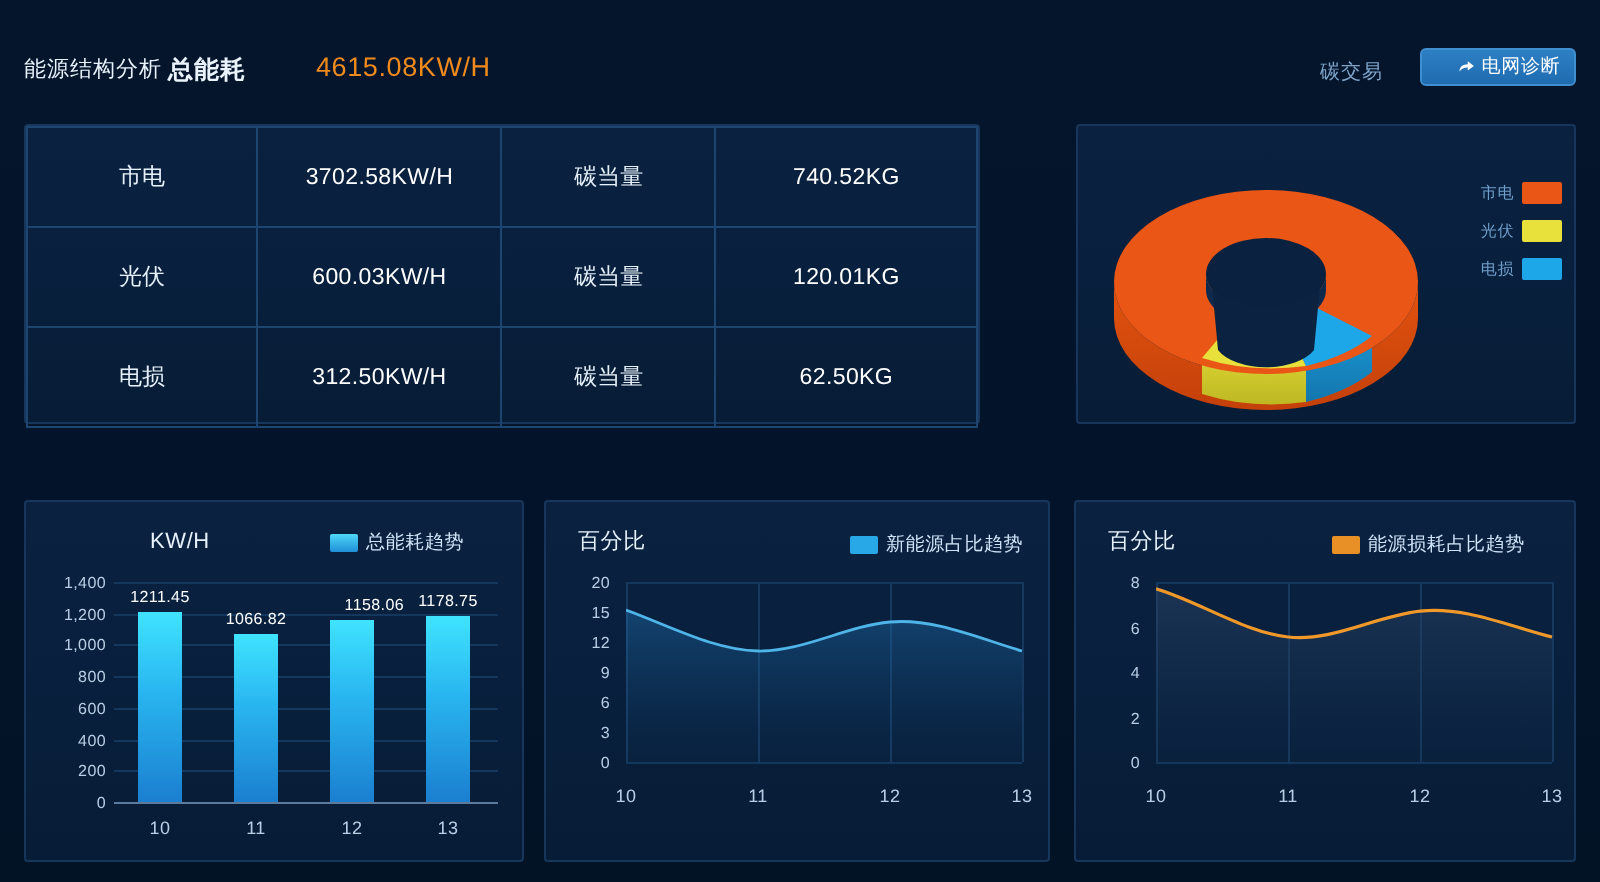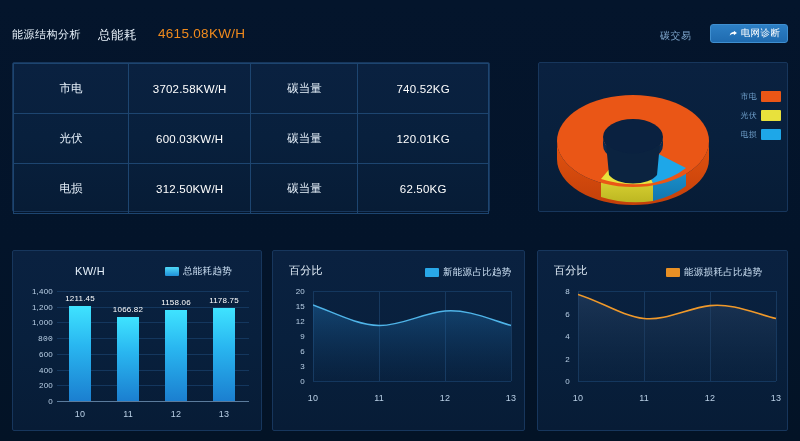--- a/index.html
+++ b/index.html
@@ -8,21 +8,21 @@
     background: #03152c;
     font-family: "Liberation Sans", "DejaVu Sans", sans-serif;
     overflow: hidden;
   }
   .page { position: relative; width: 800px; height: 441px;
           background: linear-gradient(180deg,#04152c 0%, #03142a 55%, #031326 100%); }
 
   
   .header { position:absolute; left:0; top:0; width:800px; height:56px; }
   .hdr-title { position:absolute; left:12px; top:27px; font-size:11px; color:#e8f2fb; letter-spacing:.5px; }
-  .hdr-sub   { position:absolute; left:98px; top:27px; font-size:12.5px; color:#eaf3fc; font-weight:normal; letter-spacing:.5px;text-align:center; }
+  .hdr-sub   { position:absolute; left:84px; top:27px; font-size:12.5px; color:#eaf3fc; font-weight:bold; letter-spacing:.5px;text-align:center; }
   .hdr-val   { position:absolute; left:142px; top:26px; font-size:13.5px; color:#f08a1d; letter-spacing:.3px;margin-left:16px; }
   .hdr-link  { position:absolute; left:660px; top:29px; font-size:10px; color:#7fa6cc; letter-spacing:.5px; }
   .hdr-btn   { position:absolute; left:710px; top:24px; width:78px; height:19px; border-radius:3px;
                background:linear-gradient(180deg,#2d7fc4 0%, #1f6bb0 100%);
                border:1px solid #3f8fd0; display:flex; align-items:center; justify-content:center; gap:3px;padding-left:11px; }
   .hdr-btn-label { font-size:9.5px; color:#ffffff; letter-spacing:.4px; }
   .share-ico { width:9px; height:9px; display:block; }
 
   
   .panel { position:absolute; background:linear-gradient(180deg,#0a2140 0%, #08203d 50%, #071c36 100%);
@@ -179,36 +179,36 @@
     <div class="gridline" style="left:44px; top:55.7px;width:192px;"></div>
     <div class="gridline" style="left:44px; top:71.4px;width:192px;"></div>
     <div class="gridline" style="left:44px; top:87.1px;width:192px;"></div>
     <div class="gridline" style="left:44px; top:102.8px;width:192px;"></div>
     <div class="gridline" style="left:44px; top:118.5px;width:192px;"></div>
     <div class="gridline" style="left:44px; top:134.2px;width:192px;"></div>
 
     <div class="tick y" style="left:4px;  top:36px; width:36px;">1,400</div>
     <div class="tick y" style="left:4px;  top:51.7px; width:36px;">1,200</div>
     <div class="tick y" style="left:4px;  top:67.4px; width:36px;">1,000</div>
-    <div class="tick y" style="left:4px;  top:83.1px; width:36px;font-family:Liberation Mono, monospace;">800</div>
+    <div class="tick y" style="left:4px;  top:83.1px; width:36px;">800</div>
     <div class="tick y" style="left:4px;  top:98.8px; width:36px;">600</div>
     <div class="tick y" style="left:4px;  top:114.5px;width:36px;">400</div>
     <div class="tick y" style="left:4px;  top:130.2px;width:36px;">200</div>
     <div class="tick y" style="left:4px;  top:145.9px;width:36px;">0</div>
 
     <div class="axisline" style="left:44px; top:150px; width:192px; height:1px;"></div>
 
     <div class="bar" style="left:56px;  top:54.8px;  width:22px; height:95.2px;"></div>
     <div class="bar" style="left:104px; top:66.2px;  width:22px; height:83.8px;"></div>
     <div class="bar" style="left:152px; top:59.0px;  width:22px; height:91.0px;"></div>
     <div class="bar" style="left:200px; top:57.4px;  width:22px; height:92.6px;"></div>
 
     <div class="bar-val" style="left:41px;  top:43px; width:52px;">1211.45</div>
     <div class="bar-val" style="left:89px;  top:54px; width:52px;">1066.82</div>
-    <div class="bar-val" style="left:137px; top:47px; width:52px;">1158.06</div>
+    <div class="bar-val" style="left:137px; top:47px; width:52px;text-align:right;">1158.06</div>
     <div class="bar-val" style="left:185px; top:45px; width:52px;">1178.75</div>
 
     <div class="tick x" style="left:47px;  top:158px; width:40px; font-size:9px;">10</div>
     <div class="tick x" style="left:95px;  top:158px; width:40px; font-size:9px;">11</div>
     <div class="tick x" style="left:143px; top:158px; width:40px; font-size:9px;">12</div>
     <div class="tick x" style="left:191px; top:158px; width:40px; font-size:9px;">13</div>
   </div>
 
   <div class="panel chart-panel cp2">
     <div class="axis-unit" style="left:16px; top:12px;">百分比</div>

